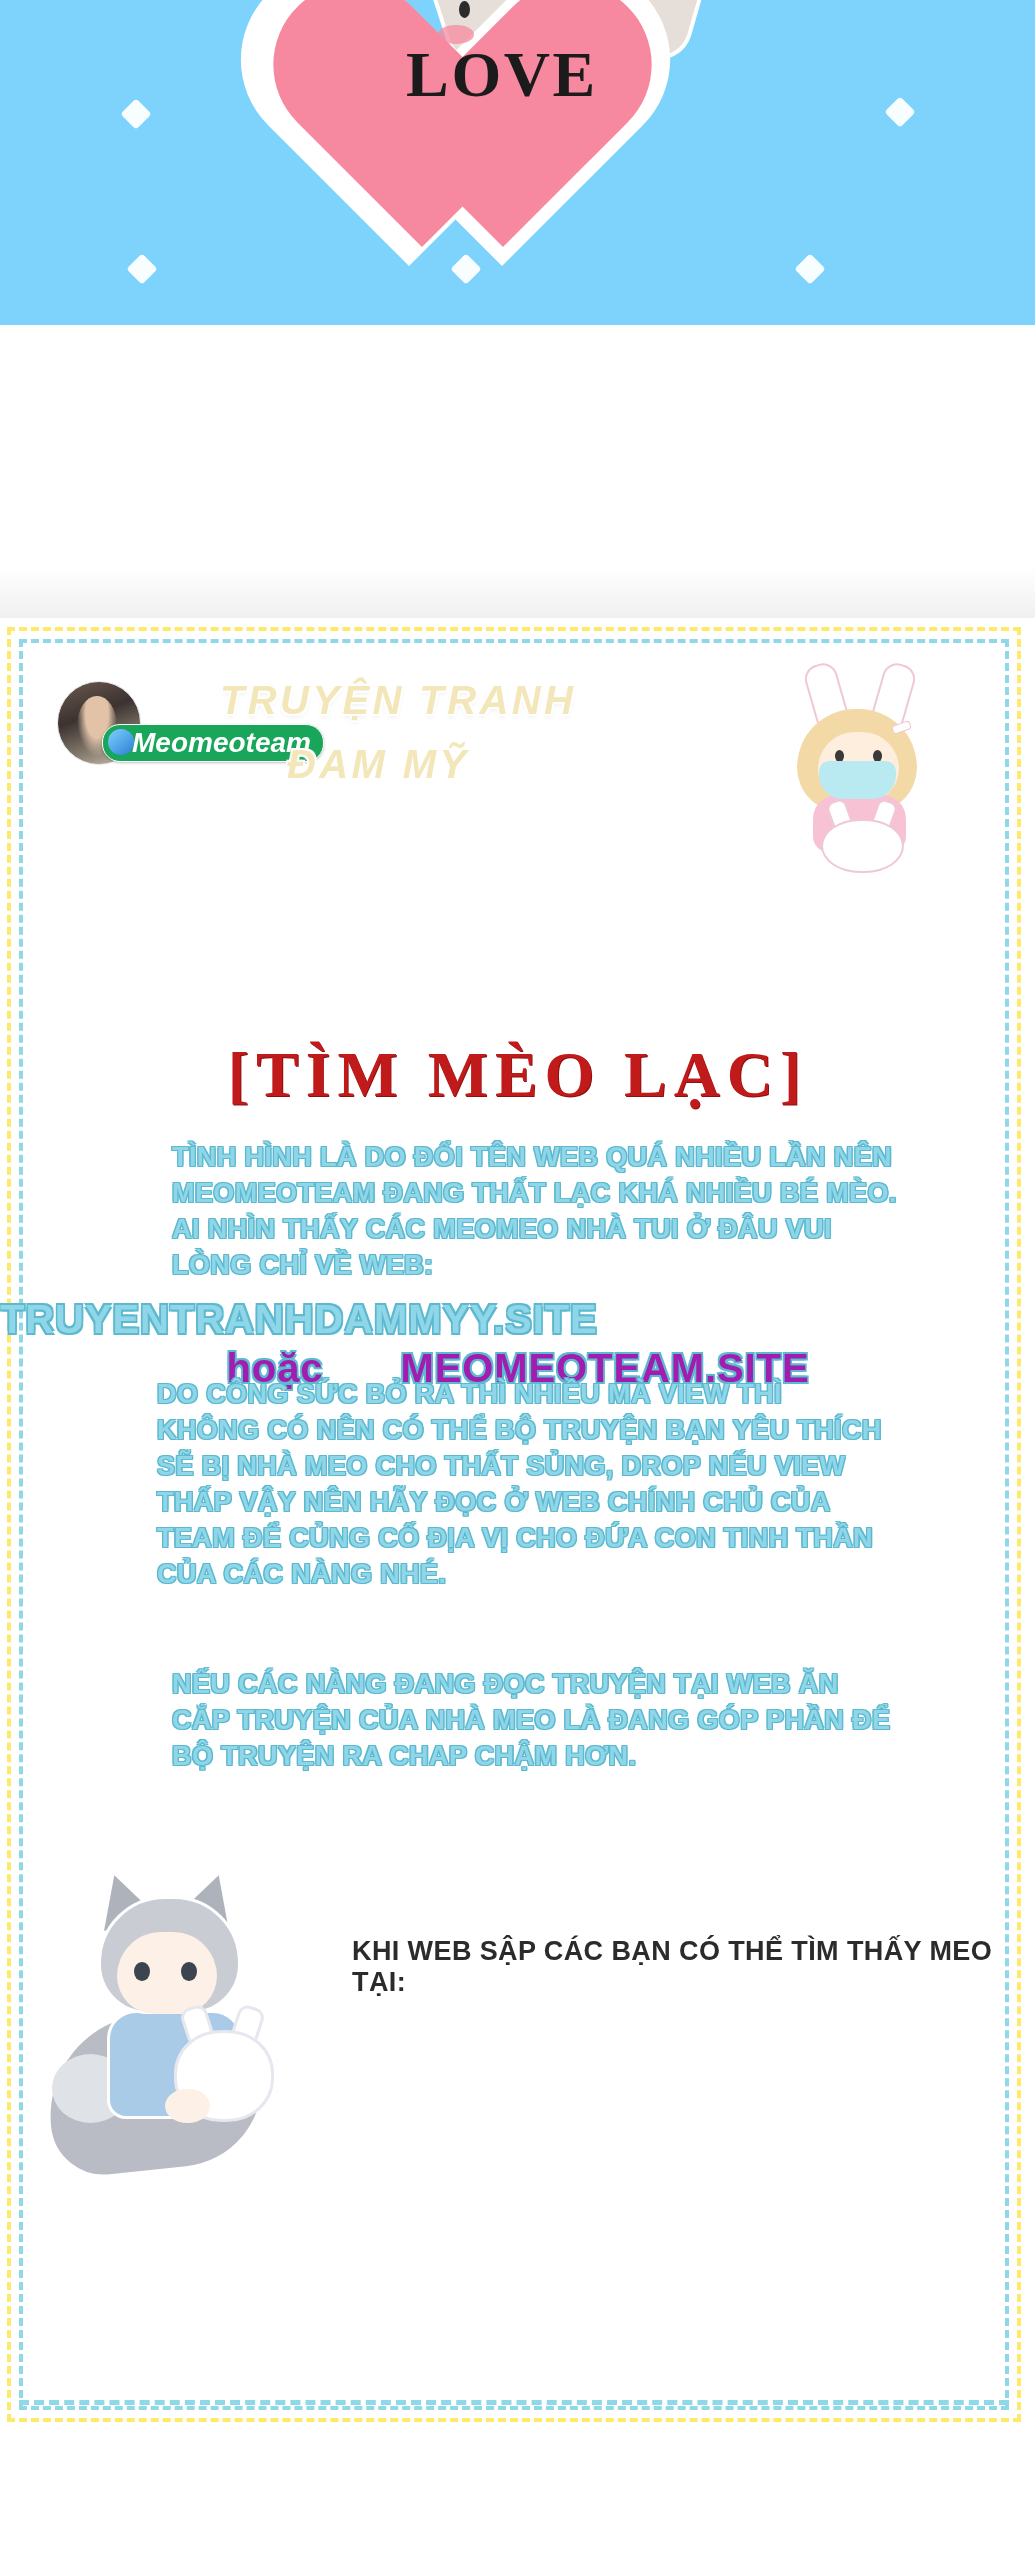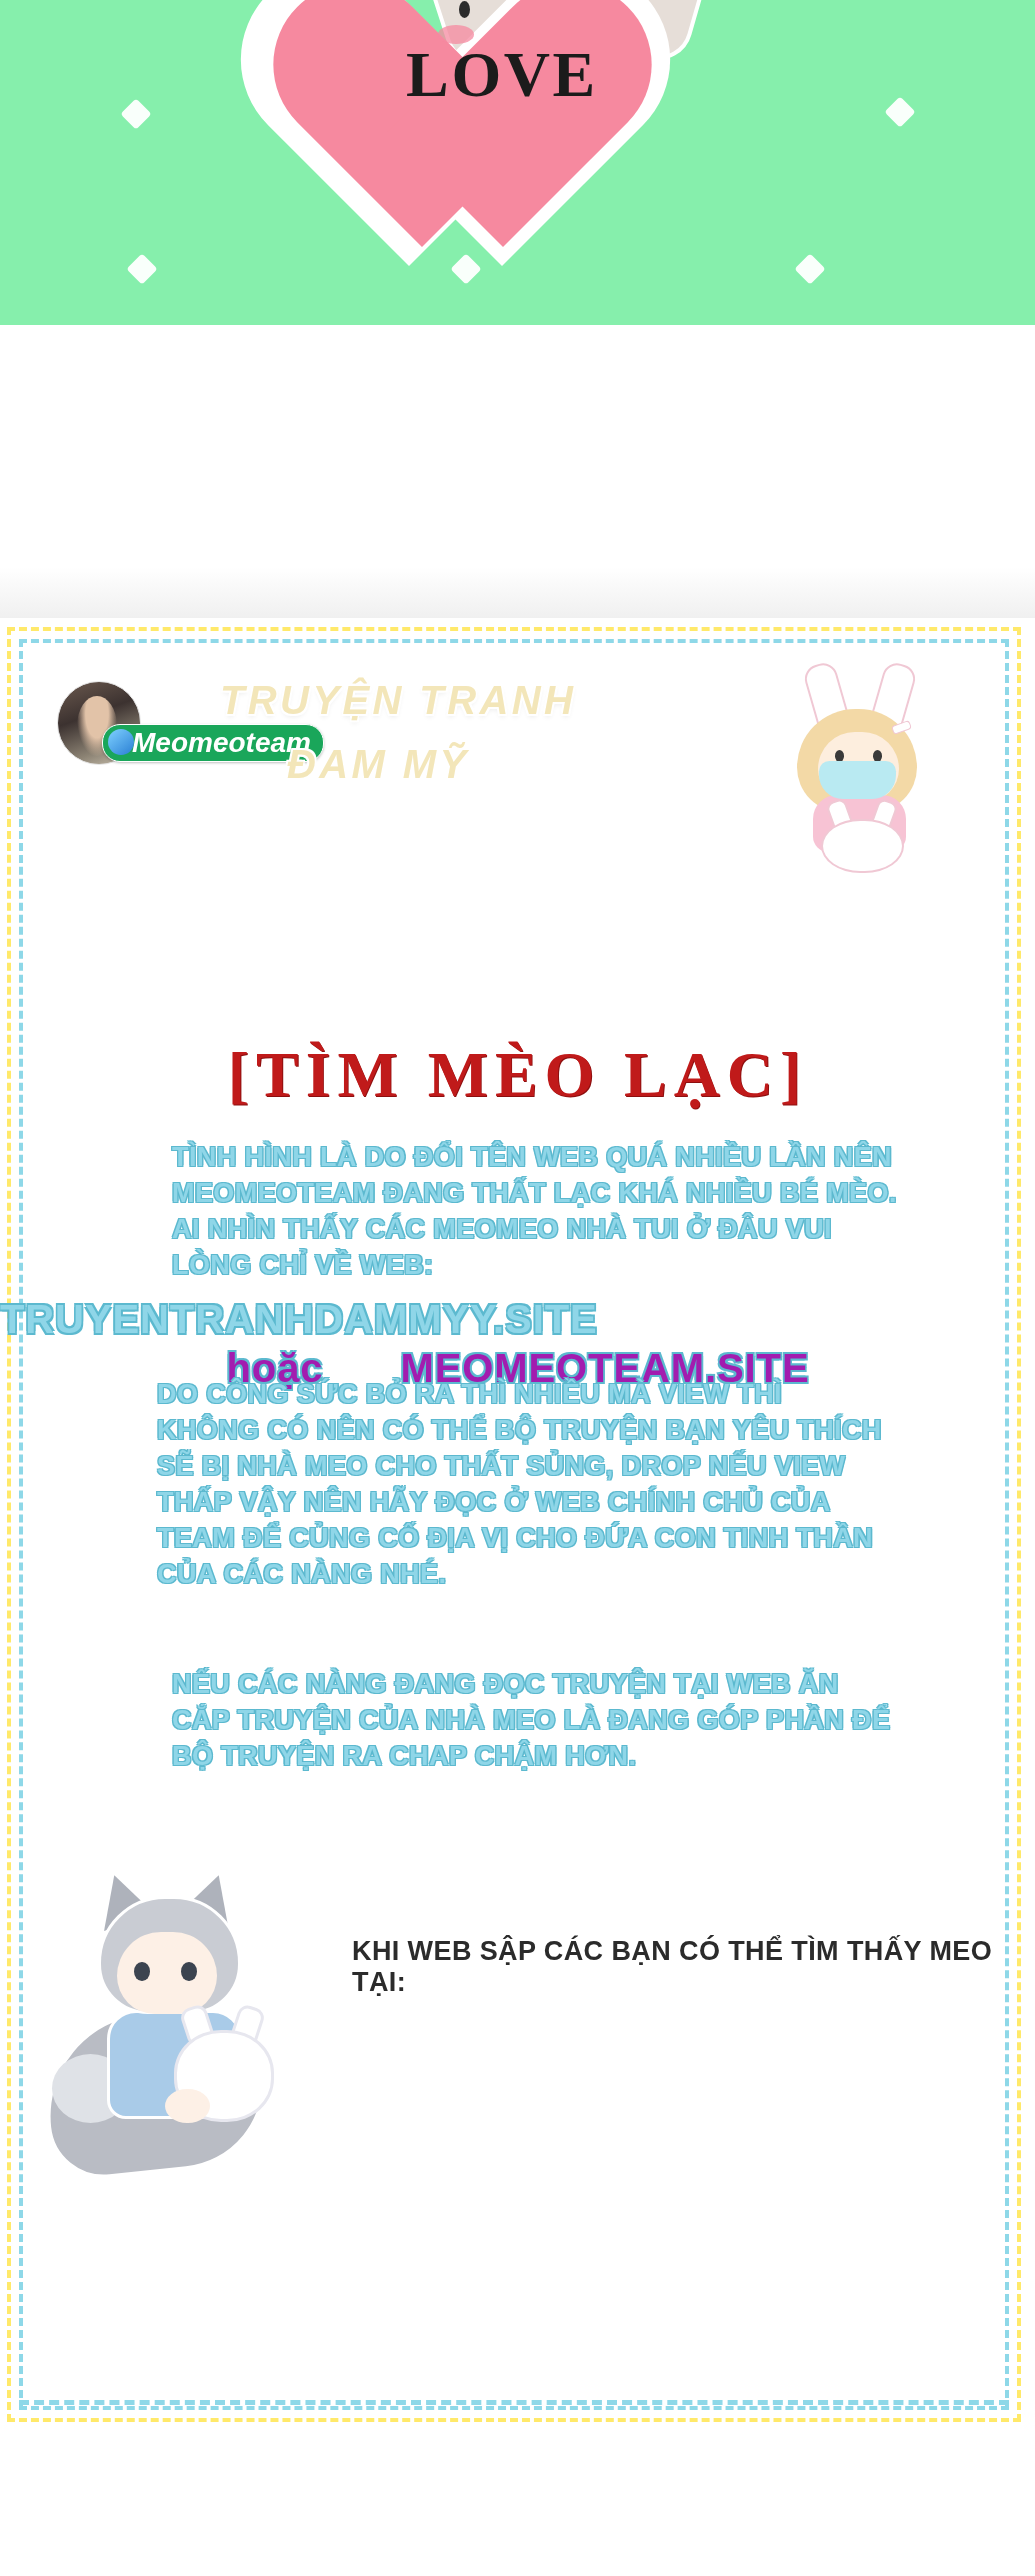--- a/index.html
+++ b/index.html
@@ -15,21 +15,21 @@
     overflow: hidden;
   }
 
   
   .top-banner {
     position: absolute;
     left: 0;
     top: 0;
     width: 1036px;
     height: 325px;
-    background: #86efac;
+    background: #7dd3fc;
     overflow: hidden;
   }
   .banner-diamond {
     position: absolute;
     width: 22px;
     height: 22px;
     background: #ffffff;
     transform: rotate(45deg);
     border-radius: 3.4px;
     opacity: 0.95;

